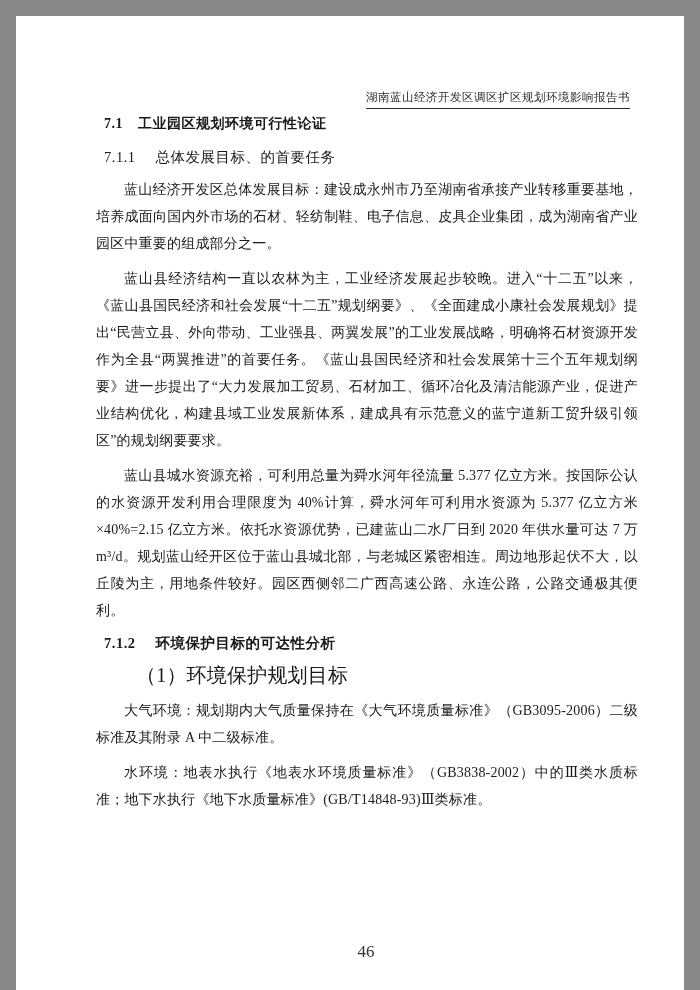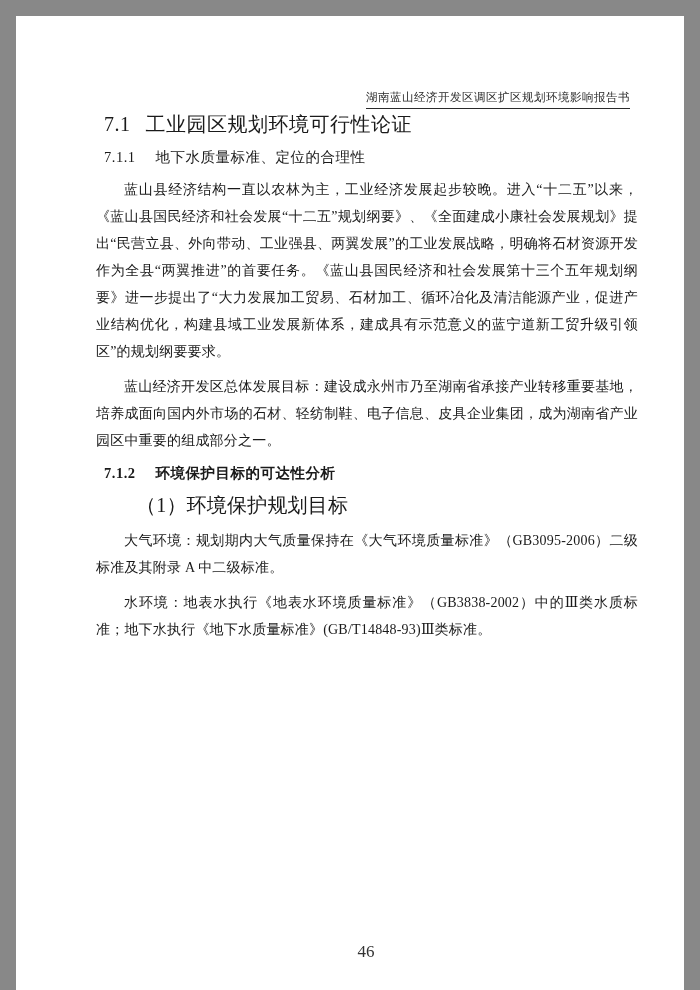--- a/index.html
+++ b/index.html
@@ -30,22 +30,22 @@
   .h1-heading {
     margin-top: 32px;
     font-size: 15.5px;
     font-weight: 700;
     line-height: 22px;
     letter-spacing: 0.5px;
   }
   .h1-heading .h-num { margin-right: 14px; }
   .h2-heading {
     margin-top: 9px;
-    font-size: 20px;
-    font-weight: 400;
+    font-size: 14px;
+    font-weight: 700;
     line-height: 22px;
     letter-spacing: 0.5px;
   }
   .h2-heading .h-num { margin-right: 7px; }
   .h3-heading {
     margin-top: 11px;
     font-size: 14.5px;
     font-weight: 400;
     line-height: 22px;
     letter-spacing: 0.5px;
@@ -92,27 +92,28 @@
   <div class="doc-header">
     <span class="header-title">湖南蓝山经济开发区调区扩区规划环境影响报告书</span>
   </div>
 
 
   <div class="h2-heading">
     <span class="h-num">7.1</span><span>工业园区规划环境可行性论证</span>
   </div>
 
   <div class="h3-heading">
-    <span class="h-num">7.1.1</span><span>地下水质量标准、定位的合理性</span>
+    <span class="h-num">7.1.1</span><span>总体发展目标、的首要任务</span>
   </div>
+
+  <p class="body-para">蓝山经济开发区总体发展目标：建设成永州市乃至湖南省承接产业转移重要基地，培养成面向国内外市场的石材、轻纺制鞋、电子信息、皮具企业集团，成为湖南省产业园区中重要的组成部分之一。</p>
 
   <p class="body-para">蓝山县经济结构一直以农林为主，工业经济发展起步较晚。进入“十二五”以来，《蓝山县国民经济和社会发展“十二五”规划纲要》、《全面建成小康社会发展规划》提出“民营立县、外向带动、工业强县、两翼发展”的工业发展战略，明确将石材资源开发作为全县“两翼推进”的首要任务。《蓝山县国民经济和社会发展第十三个五年规划纲要》进一步提出了“大力发展加工贸易、石材加工、循环冶化及清洁能源产业，促进产业结构优化，构建县域工业发展新体系，建成具有示范意义的蓝宁道新工贸升级引领区”的规划纲要要求。</p>
 
-  <p class="body-para">蓝山经济开发区总体发展目标：建设成永州市乃至湖南省承接产业转移重要基地，培养成面向国内外市场的石材、轻纺制鞋、电子信息、皮具企业集团，成为湖南省产业园区中重要的组成部分之一。</p>
-
+  <p class="body-para">蓝山县城水资源充裕，可利用总量为舜水河年径流量 5.377 亿立方米。按国际公认的水资源开发利用合理限度为 40%计算，舜水河年可利用水资源为 5.377 亿立方米×40%=2.15 亿立方米。依托水资源优势，已建蓝山二水厂日到 2020 年供水量可达 7 万m³/d。规划蓝山经开区位于蓝山县城北部，与老城区紧密相连。周边地形起伏不大，以丘陵为主，用地条件较好。园区西侧邻二广西高速公路、永连公路，公路交通极其便利。</p>
 
 
   <div class="h4-heading">
     <span class="h-num">7.1.2</span><span>环境保护目标的可达性分析</span>
   </div>
 
   <p class="sub-item">（1）环境保护规划目标</p>
 
   <p class="body-para">大气环境：规划期内大气质量保持在《大气环境质量标准》（GB3095-2006）二级标准及其附录 A 中二级标准。</p>
 

